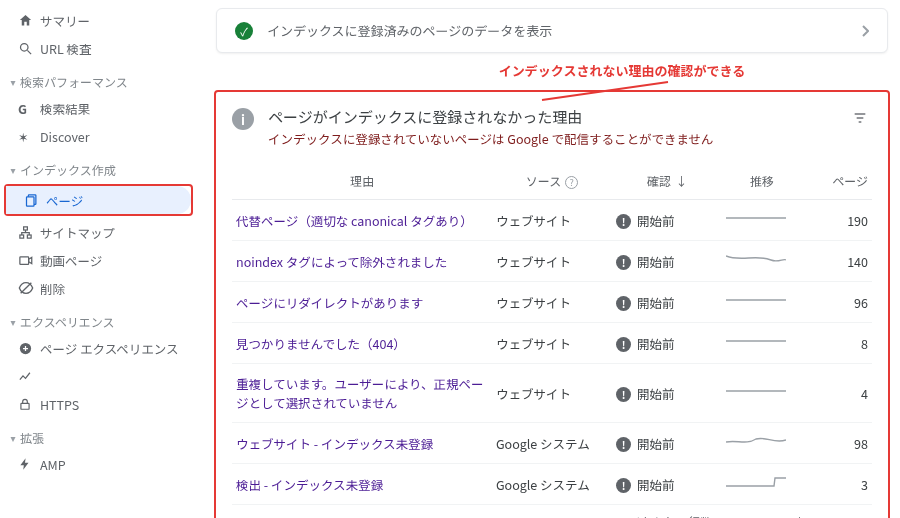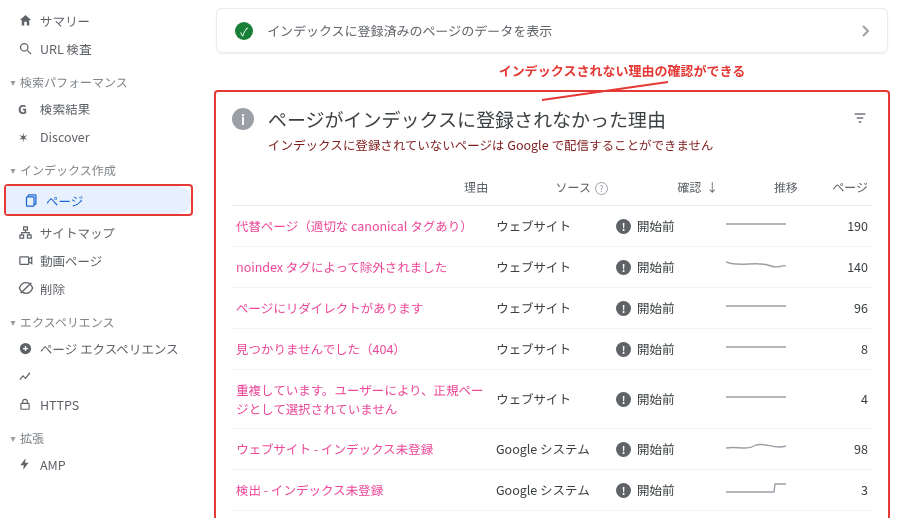--- a/index.html
+++ b/index.html
@@ -113,42 +113,42 @@
     align-items: flex-start;
     margin-bottom: 18px;
   }
   .info-dot {
     width: 22px; height: 22px; border-radius: 50%;
     background: #9aa0a6; color: #fff;
     display: flex; align-items: center; justify-content: center;
     font-size: 13px; font-weight: bold;
     margin-right: 14px; margin-top: 2px;
   }
-  .card-title { color: #3c4043; font-size: 19px; line-height: 1.4; }
+  .card-title { color: #3c4043; font-size: 15px; line-height: 1.4; }
   .card-sub { color: #7f1d1d; font-size: 12.5px; margin-top: 2px; }
   .filter-icon { margin-left: auto; color: #5f6368; padding: 4px; cursor: pointer; }
   table { width: 100%; border-collapse: collapse; }
   th {
-    text-align: right;
+    text-align: center;
     font-weight: 400;
     color: #5f6368;
     font-size: 12px;
     padding: 6px 4px 10px 4px;
     border-bottom: 1px solid #e8eaed;
     white-space: nowrap;
   }
   th.right, td.right { text-align: right; }
   td {
     padding: 10px 4px;
     border-bottom: 1px solid #f1f3f4;
     color: #3c4043;
     font-size: 12.5px;
     vertical-align: middle;
   }
-  td.reason { color: #ec4899; }
+  td.reason { color: #4c1d95; }
   .excl {
     display: inline-flex;
     width: 15px; height: 15px; border-radius: 50%;
     background: #5f6368; color: #fff;
     align-items: center; justify-content: center;
     font-size: 10px; font-weight: bold;
     margin-right: 6px;
   }
   .spark {
     display: inline-block;

